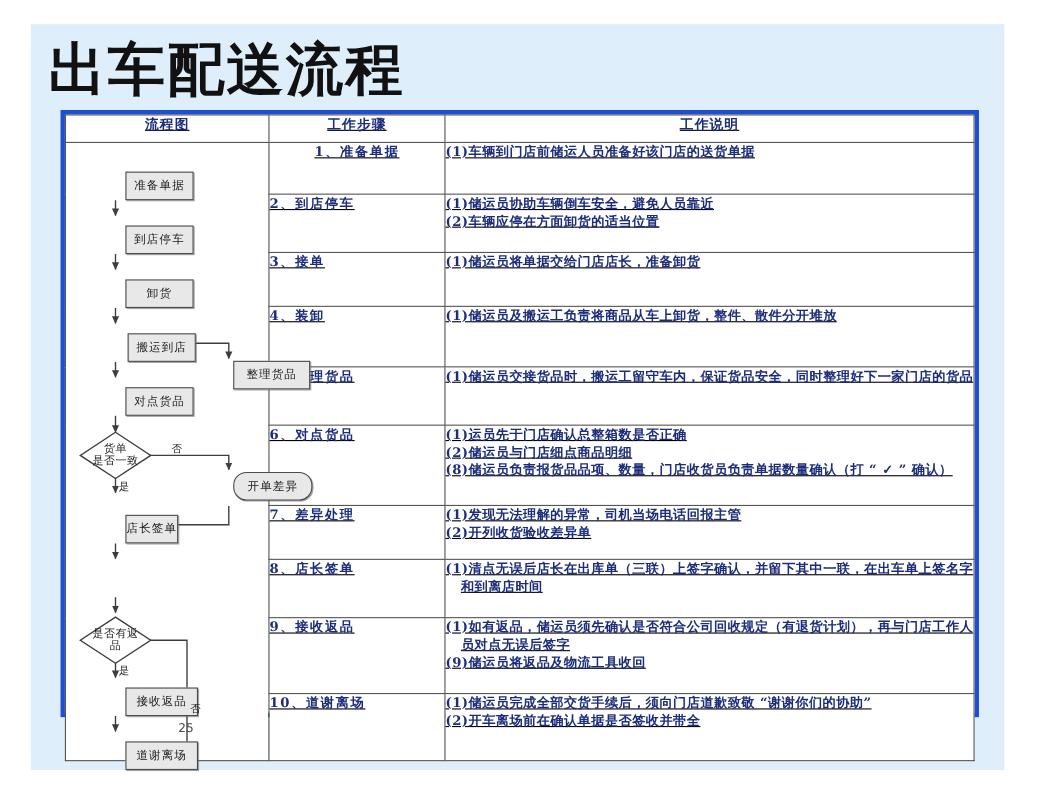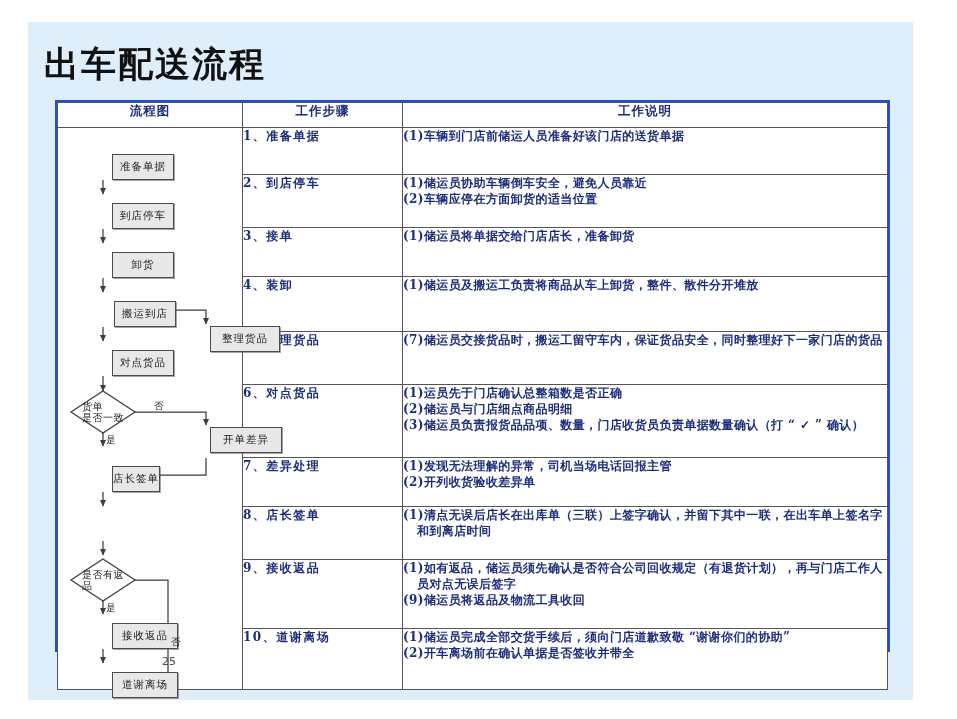--- a/index.html
+++ b/index.html
@@ -15,32 +15,33 @@
     background:#ffffff;
   }
   #bluepanel{
     position:absolute;left:28px;top:22px;width:885px;height:678px;
     background:#deeefb;
   }
   #title{
     position:absolute;left:44px;top:40px;
     font-family:"DejaVu Serif","Liberation Serif",serif;
     font-weight:bold;
-    font-size:35px;
+    font-size:52px;
     line-height:48px;
     color:#111111;
     letter-spacing:2px;
     white-space:nowrap;
   }
   
   #tablewrap{
     position:absolute;left:55px;top:100px;width:835px;height:552px;
     background:#ffffff;
-    border:2px solid #1d4ed8;
+    border:4px solid #1d4ed8;
     box-sizing:border-box;
+    text-decoration:underline;
   }
   table.proc{
     border-collapse:collapse;
     width:100%;
     table-layout:fixed;
   }
   table.proc td,table.proc th{
     border:1px solid #555555;
     vertical-align:top;
     padding:0;
@@ -101,21 +102,21 @@
     letter-spacing:1px;
     box-sizing:border-box;
     margin-left:40px;
   }
   .fdia{
     position:absolute;
     font-family:"DejaVu Serif","Liberation Serif",serif;
     font-size:10px;
     color:#1a1a1a;
     display:flex;align-items:center;justify-content:center;
-    text-align:left;
+    text-align:center;
     line-height:11px;
     letter-spacing:.5px;
     box-sizing:border-box;
   }
   .flab{
     position:absolute;
     font-family:"DejaVu Serif","Liberation Serif",serif;
     font-size:9.5px;
     color:#1a1a1a;
   }
@@ -198,35 +199,35 @@
 
       <div class="fbox" style="left:14px;top:26px;width:62px;height:26px;">准备单据</div>
       <div class="fbox" style="left:14px;top:75px;width:62px;height:26px;">到店停车</div>
       <div class="fbox" style="left:14px;top:124px;width:62px;height:26px;">卸货</div>
       <div class="fbox" style="left:16px;top:173px;width:62px;height:26px;">搬运到店</div>
       <div class="fbox" style="left:14px;top:222px;width:62px;height:26px;">对点货品</div>
       <div class="fbox" style="left:112px;top:198px;width:70px;height:26px;">整理货品</div>
       <div class="fdia" style="left:13px;top:263px;width:64px;height:42px;">
                   <span id="d1lab">货单<br>是否一致</span>
                 </div>
-      <div class="fbox" style="left:112px;top:299px;width:72px;height:26px;">开单差异</div>
+      <div class="fbox" style="left:112px;top:299px;width:72px;height:26px;border-radius:12px;">开单差异</div>
       <div class="fbox" style="left:14px;top:338px;width:48px;height:26px;">店长签单</div>
       <div class="fdia" style="left:13px;top:431px;width:64px;height:42px;">
                   <span id="d2lab">是否有返<br>品</span>
                 </div>
       <div class="fbox" style="left:14px;top:495px;width:66px;height:26px;">接收返品</div>
       <div class="fbox" style="left:14px;top:544px;width:66px;height:26px;">道谢离场</div>
 
       <div class="flab" style="left:96px;top:272px;">否</div>
       <div class="flab" style="left:48px;top:306px;">是</div>
       <div class="flab" style="left:48px;top:474px;">是</div>
       <div class="flab" style="left:113px;top:508px;">否</div>
     </div>
             </td>
-            <td class="stepcell" style="height: 46px;">1、准备单据</td>
+            <td class="stepcell" style="height: 46px; text-align: center;">1、准备单据</td>
             <td class="desccell">
               <span class="ln">(1)车辆到门店前储运人员准备好该门店的送货单据</span>
             </td>
           </tr>
           <tr>
             <td class="stepcell" style="height: 52px;">2、到店停车</td>
             <td class="desccell">
               <span class="ln">(1)储运员协助车辆倒车安全，避免人员靠近</span>
               <span class="ln">(2)车辆应停在方面卸货的适当位置</span>
             </td>
@@ -239,29 +240,29 @@
           </tr>
           <tr>
             <td class="stepcell" style="height: 54px;">4、装卸</td>
             <td class="desccell">
               <span class="ln">(1)储运员及搬运工负责将商品从车上卸货，整件、散件分开堆放</span>
             </td>
           </tr>
           <tr>
             <td class="stepcell" style="height: 52px;">6、整理货品</td>
             <td class="desccell">
-              <span class="ln">(7)储运员交接货品时，搬运工留守车内，保证货品安全，同时整理好下一家门店的货品</span>
+              <span class="ln">(1)储运员交接货品时，搬运工留守车内，保证货品安全，同时整理好下一家门店的货品</span>
             </td>
           </tr>
           <tr>
             <td class="stepcell" style="height: 72px;">6、对点货品</td>
             <td class="desccell">
               <span class="ln">(1)运员先于门店确认总整箱数是否正确</span>
               <span class="ln">(2)储运员与门店细点商品明细</span>
-              <span class="ln">(3)储运员负责报货品品项、数量，门店收货员负责单据数量确认（打 “ ✓ ” 确认）</span>
+              <span class="ln">(8)储运员负责报货品品项、数量，门店收货员负责单据数量确认（打 “ ✓ ” 确认）</span>
             </td>
           </tr>
           <tr>
             <td class="stepcell" style="height: 48px;">7、差异处理</td>
             <td class="desccell">
               <span class="ln">(1)发现无法理解的异常，司机当场电话回报主管</span>
               <span class="ln">(2)开列收货验收差异单</span>
             </td>
           </tr>
           <tr>

